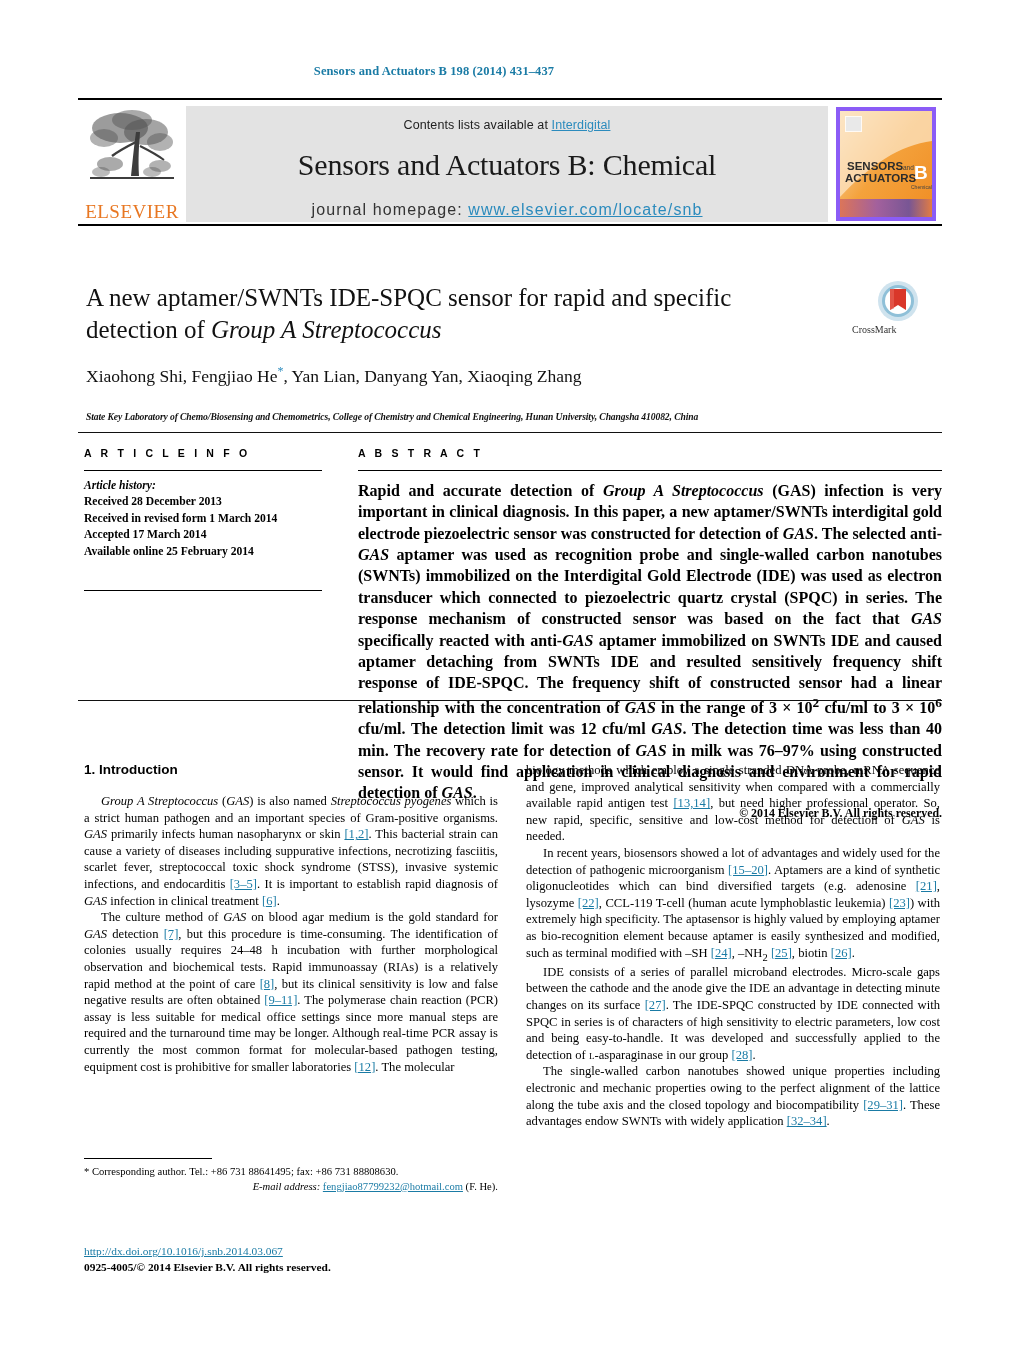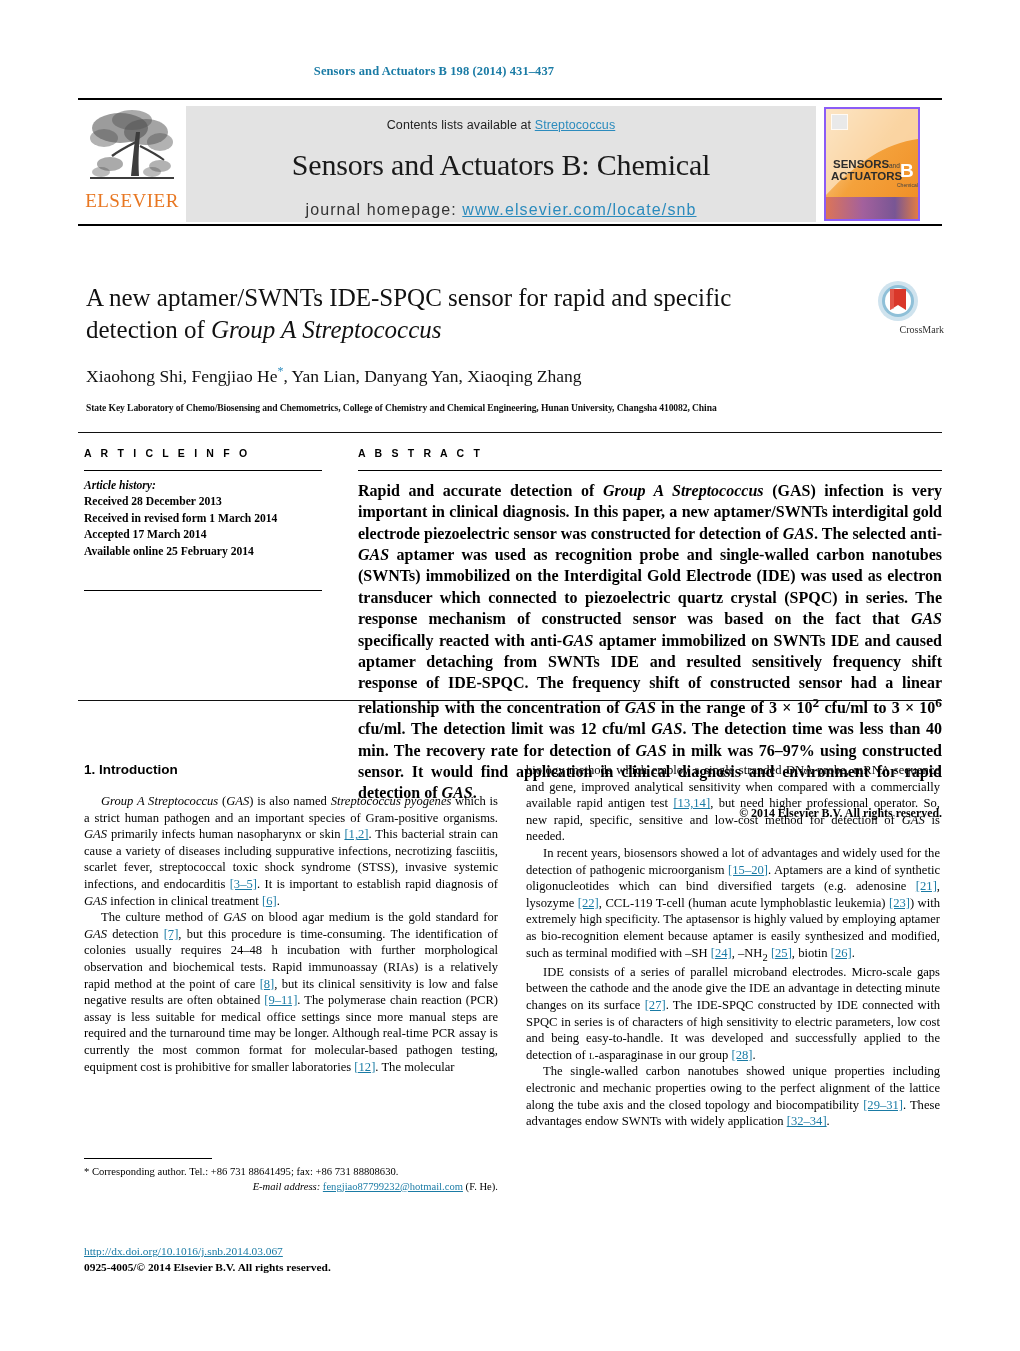--- a/index.html
+++ b/index.html
@@ -69,21 +69,21 @@
     height: 84px;
     position: relative;
     overflow: hidden;
   }
   .elsevier-word {
     font-family: "Liberation Serif", serif;
     font-size: 19px;
     letter-spacing: 0.5px;
     color: #E87722;
     line-height: 1;
-    margin-top: 1px;
+    margin-top: 12px;
   }
   .journal-band {
     flex: 1 1 auto;
     background: #e3e3e3;
     position: relative;
     margin: 4px 0 4px 0;
   }
   .contents-line {
     text-align: center;
     font-family: "Liberation Sans", sans-serif;
@@ -110,22 +110,22 @@
     letter-spacing: 1.1px;
     color: #333;
     margin-top: 19px;
   }
   .homepage-line .hp-url {
     color: #2b8bbd;
   }
   .cover-thumb {
     width: 92px;
     flex: 0 0 92px;
-    margin: 5px 22px 5px 8px;
-    border: 2px solid #8b5cf6;
+    margin: 5px 6px 5px 8px;
+    border: 4px solid #8b5cf6;
     position: relative;
     overflow: hidden;
     background: #0f766e;
   }
 
   
   .title-block {
     position: absolute;
     top: 282px;
     left: 86px;
@@ -142,33 +142,34 @@
   .paper-title .ital { font-style: italic; }
   .authors {
     font-family: "Liberation Serif", serif;
     font-size: 17.5px;
     margin-top: 19px;
     color: #111;
   }
   .authors .star { color: #2b8bbd; font-size: 12px; vertical-align: super; }
   .affiliation {
     font-family: "Liberation Serif", serif;
+    font-style: italic;
     font-weight: bold;
     font-size: 9.6px;
-    margin-top: 15px;
+    margin-top: 24px;
     color: #111;
     letter-spacing: -0.1px;
     width: 870px;
   }
   .crossmark {
     position: absolute;
     top: 280px;
     left: 852px;
     width: 92px;
-    text-align: right;
+    text-align: left;
   }
   .cm-badge {
     width: 42px; height: 42px;
     margin: 0 auto;
     position: relative;
   }
   .cm-label {
     font-family: "Liberation Serif", serif;
     font-size: 10px;
     color: #333;
@@ -341,21 +342,21 @@
               <ellipse cx="15" cy="66" rx="9" ry="5" fill="#555" opacity="0.4"></ellipse>
               <ellipse cx="66" cy="66" rx="9" ry="5" fill="#555" opacity="0.4"></ellipse>
             </g>
           </svg>
         </div>
         <div class="elsevier-word">ELSEVIER</div>
       </div>
 
       <div class="journal-band">
         <div class="contents-line">
-          <span>Contents lists available at </span><a class="sd-link" href="#">Streptococcus</a>
+          <span>Contents lists available at </span><a class="sd-link" href="#">Interdigital</a>
         </div>
         <div class="journal-title">Sensors and Actuators B: Chemical</div>
         <div class="homepage-line">
           <span>journal homepage:</span>
           <a class="hp-url" href="#">www.elsevier.com/locate/snb</a>
         </div>
       </div>
 
       <div class="cover-thumb">
         <svg viewBox="0 0 92 122" width="92" height="122" preserveAspectRatio="none" aria-hidden="true">

